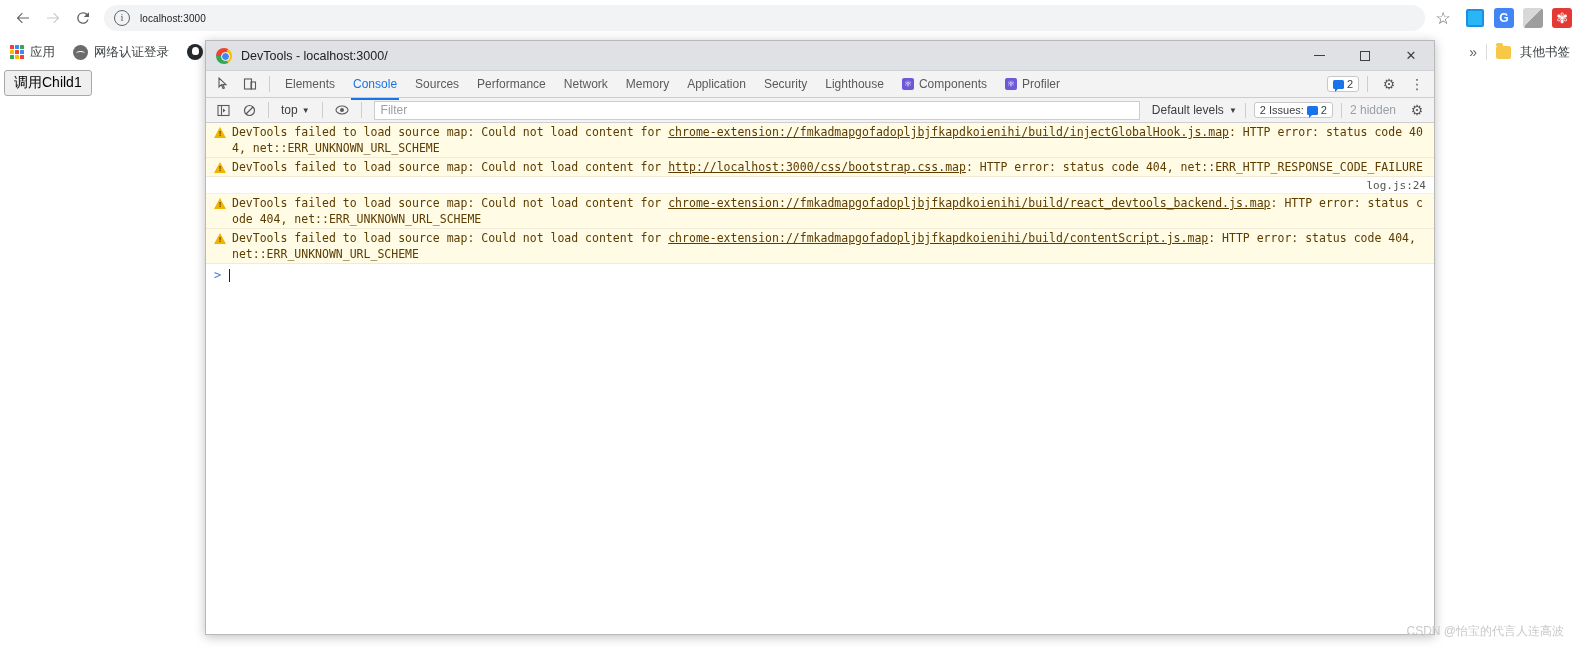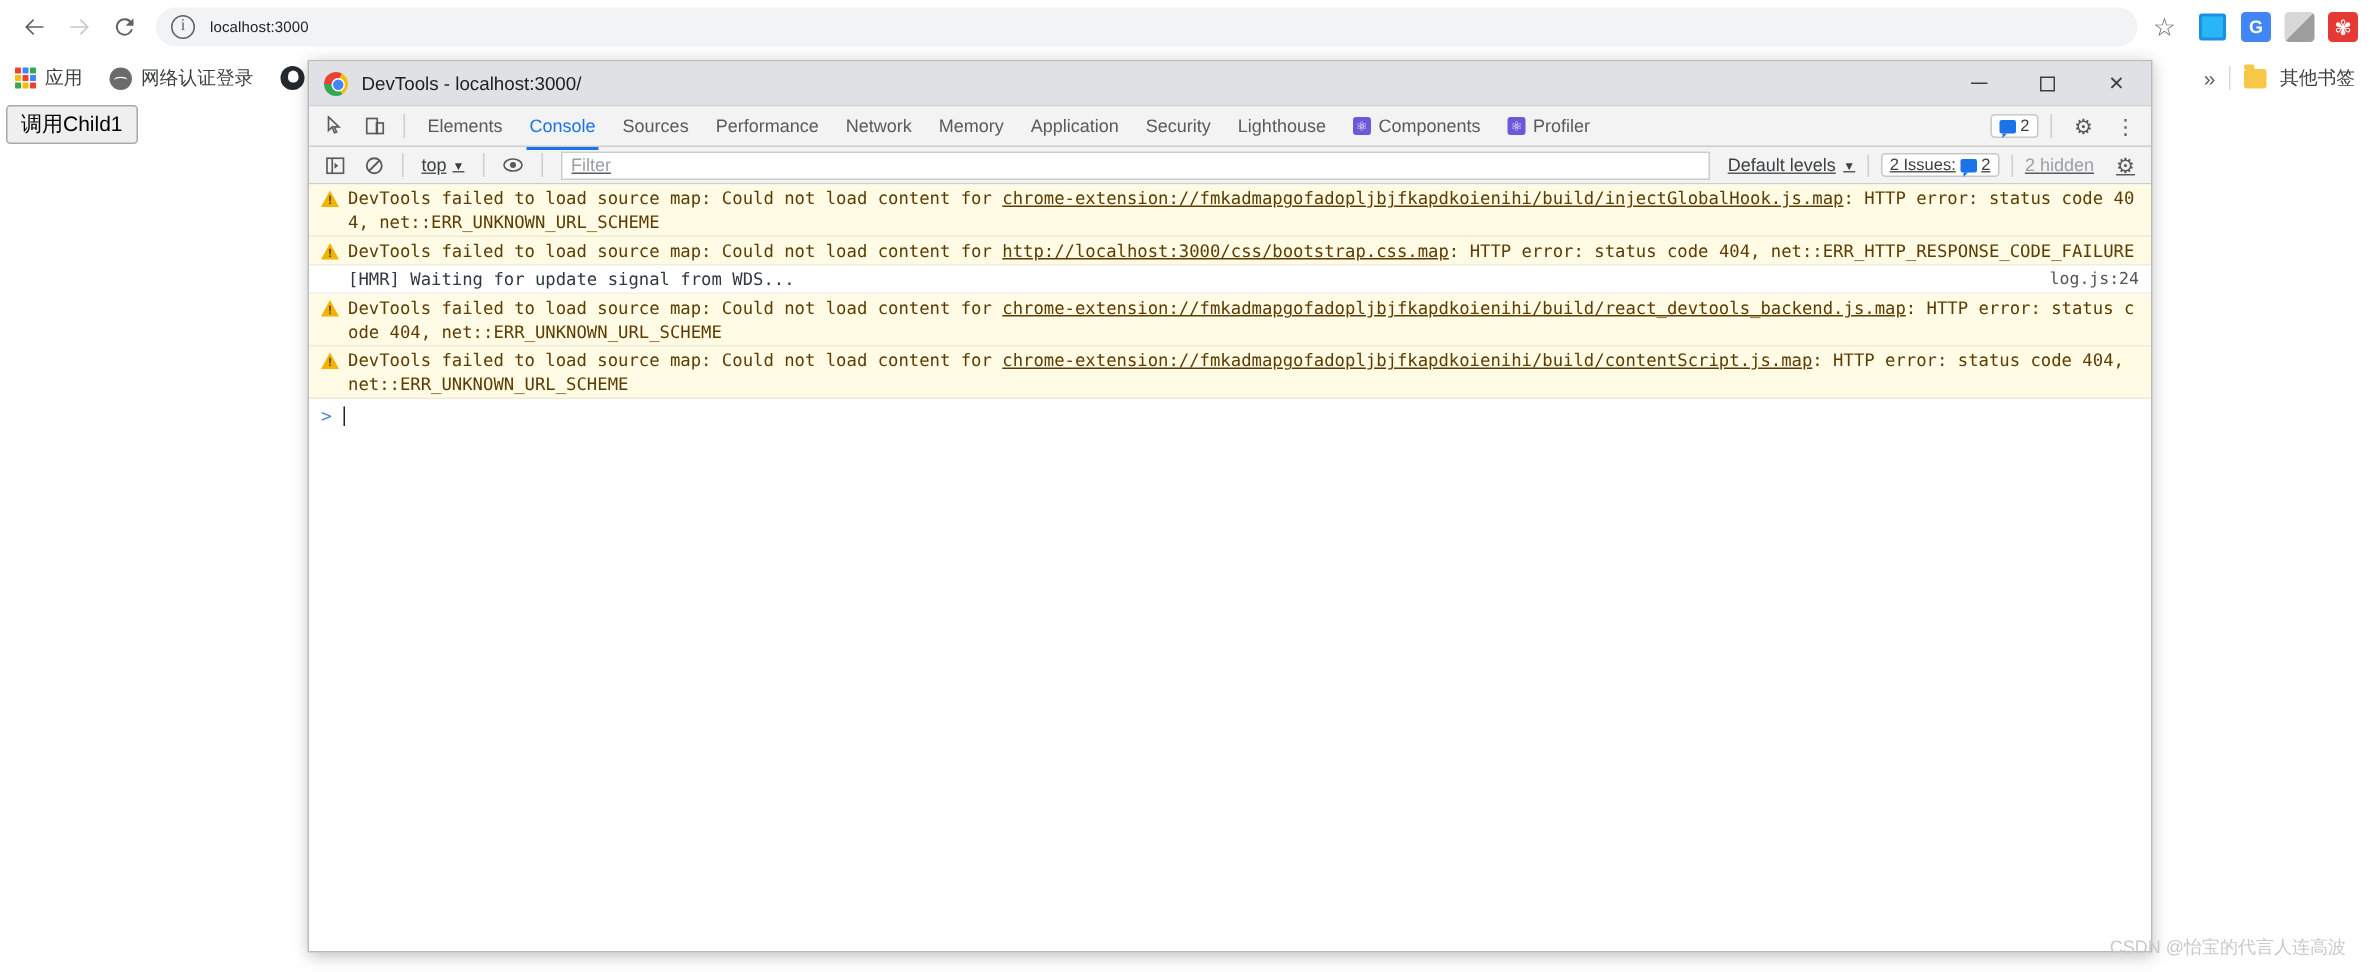--- a/index.html
+++ b/index.html
@@ -127,21 +127,20 @@
   .msg-ic { width:11px; height:9px; background:#1a73e8; border-radius:1.5px; position:relative; flex:none; }
   .msg-ic:after{content:""; position:absolute; left:2px; bottom:-3px; border-width:3px 3px 0 0; border-style:solid; border-color:#1a73e8 transparent transparent transparent;}
   .gear { font-size:14px; color:#5a5a5a; }
   .kebab { font-size:14px; color:#5a5a5a; letter-spacing:0; line-height:1; }
 
   
   .console-toolbar {
     height:25px; background:#f3f3f3; border-bottom:1px solid #cdcdcd;
     display:flex; align-items:center; flex:none; font-size:12px; color:#5a5a5a;
     padding-left:4px;
-    text-decoration:underline;
   }
   .ctx-select { display:flex; align-items:center; gap:4px; padding:0 6px; color:#3c4043; }
   .caret { font-size:8px; }
   .filter-input {
     flex:1; height:19px; margin:0 4px 0 6px; border:1px solid #cdcdcd; background:#fff;
     display:flex; align-items:center; padding:0 6px; color:#9aa0a6; font-size:12px;
   }
   .filter-input input {
     border:0; outline:0; background:transparent; width:100%; font-size:12px;
     color:#202124; font-family:"Liberation Sans", sans-serif;
@@ -390,21 +389,20 @@
         <span class="msg-text"><span>DevTools failed to load source map: Could not load content for </span><span class="msg-link">chrome-extension://fmkadmapgofadopljbjfkapdkoienihi/build/injectGlobalHook.js.map</span><span>: HTTP error: status code 404, net::ERR_UNKNOWN_URL_SCHEME</span></span>
       </div>
 
       <div class="msg warn">
         <span class="warn-ic"></span>
         <span class="msg-text"><span>DevTools failed to load source map: Could not load content for </span><span class="msg-link">http://localhost:3000/css/bootstrap.css.map</span><span>: HTTP error: status code 404, net::ERR_HTTP_RESPONSE_CODE_FAILURE</span></span>
       </div>
 
       <div class="msg info">
         <span class="msg-gap"></span>
-        <span class="msg-text">[HMR] Waiting for update signal from WDS...</span>
         <a class="src-link">log.js:24</a>
       </div>
 
       <div class="msg warn">
         <span class="warn-ic"></span>
         <span class="msg-text"><span>DevTools failed to load source map: Could not load content for </span><span class="msg-link">chrome-extension://fmkadmapgofadopljbjfkapdkoienihi/build/react_devtools_backend.js.map</span><span>: HTTP error: status code 404, net::ERR_UNKNOWN_URL_SCHEME</span></span>
       </div>
 
       <div class="msg warn">
         <span class="warn-ic"></span>

